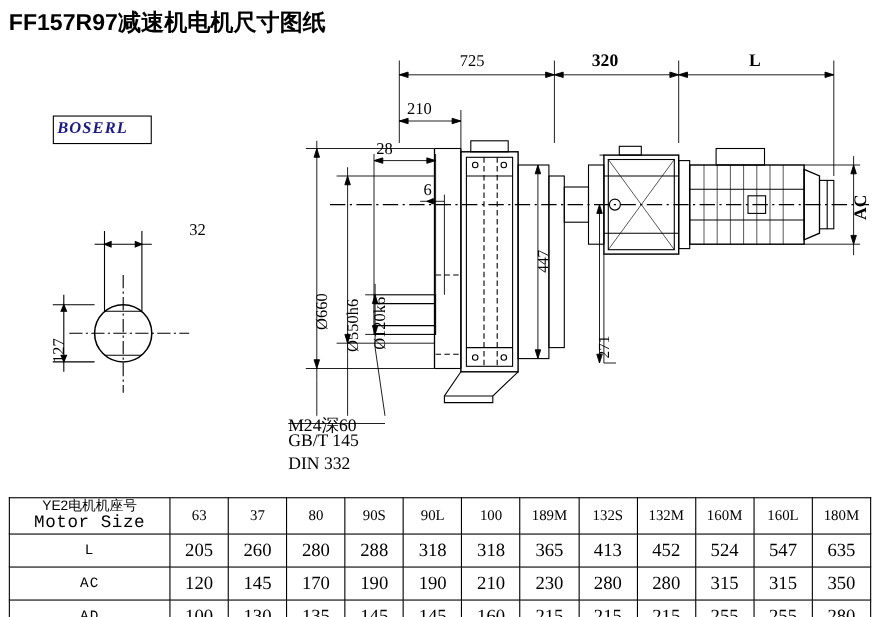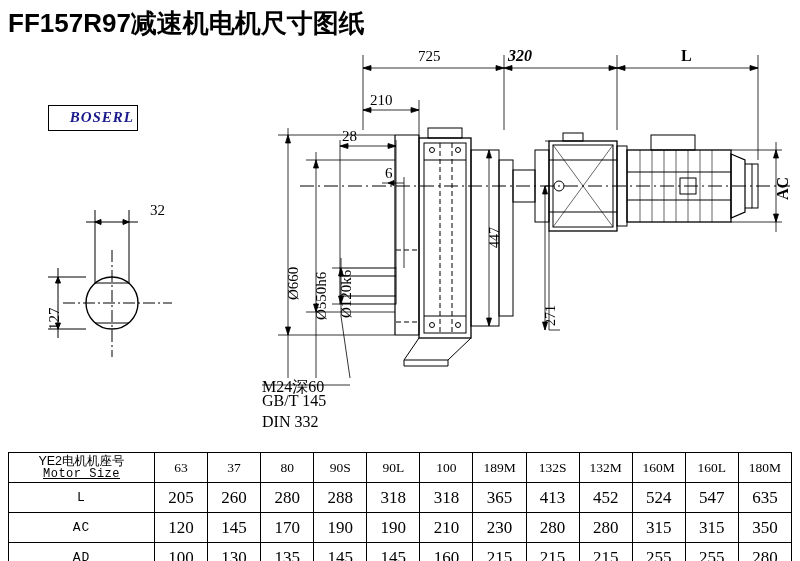--- a/index.html
+++ b/index.html
@@ -20,39 +20,39 @@
     left: 0; top: 0;
     width: 800px;
     height: 561px;
   }
   .title {
     position: absolute;
     left: 8px;
     top: 6px;
     font-family: "Liberation Sans", sans-serif;
     font-weight: bold;
-    font-size: 26px;
+    font-size: 21px;
     letter-spacing: 0px;
     white-space: nowrap;
   }
   .logo-box {
     position: absolute;
     left: 48px;
     top: 105px;
     width: 90px;
     height: 26px;
     border: 1px solid #000;
     box-sizing: border-box;
   }
   .logo-text {
     position: absolute;
     left: 52px;
     top: 109px;
     width: 82px;
-    text-align: right;
+    text-align: left;
     font-family: "Liberation Serif", serif;
     font-weight: bold;
     font-style: italic;
     font-size: 15px;
     color: #1a1a8c;
     letter-spacing: 1px;
   }
   svg.drawing {
     position: absolute;
     left: 0;
@@ -89,22 +89,21 @@
   }
   .rowhead.first .cn {
     display: block;
     font-family: "Liberation Sans", sans-serif;
     letter-spacing: 0px;
   }
   .rowhead.first .en {
     display: block;
     font-family: "Liberation Mono", monospace;
     letter-spacing: 0.5px;
-    font-size: 12px;
-    text-decoration: underline;
+    font-size: 16px;
   }
   .spec-table td.rowlabel {
     font-family: "Liberation Mono", monospace;
     font-size: 13px;
     letter-spacing: 1px;
   }
   .spec-table td.val {
     font-family: "Liberation Serif", serif;
     font-size: 17px;
   }
@@ -336,27 +335,27 @@
       <g stroke-width="0.8">
         <line x1="288" y1="345" x2="288" y2="378"></line>
         <line x1="316" y1="322" x2="316" y2="378"></line>
         <line x1="341" y1="316" x2="350" y2="378"></line>
         <line x1="262" y1="385" x2="350" y2="385"></line>
       </g>
     </g>
   </svg>
 
   <div class="dim" style="left:418px; top:48px;">725</div>
-  <div class="dim big" style="left:508px; top:47px;font-style:italic;">320</div>
+  <div class="dim big" style="left:538px; top:47px;">320</div>
   <div class="dim big" style="left:681px; top:47px;">L</div>
   <div class="dim" style="left:370px; top:92px;">210</div>
   <div class="dim" style="left:342px; top:128px;text-align:right;">28</div>
   <div class="dim" style="left:385px; top:165px;">6</div>
 
-  <div class="dim" style="left:150px; top:202px;">32</div>
+  <div class="dim" style="left:172px; top:202px;">32</div>
   <div class="dim vert" style="left:46px; top:330px;">127</div>
 
   <div class="dim vert" style="left:285px; top:300px;">Ø660</div>
   <div class="dim vert" style="left:313px; top:320px;">Ø550h6</div>
   <div class="dim vert" style="left:338px; top:318px;">Ø120k6</div>
 
   <div class="dim vert" style="left:487px; top:248px; font-size:14px;">447</div>
   <div class="dim vert" style="left:543px; top:326px; font-size:14px;">271</div>
   <div class="dim vert big" style="left:774px; top:200px;">AC</div>
 

